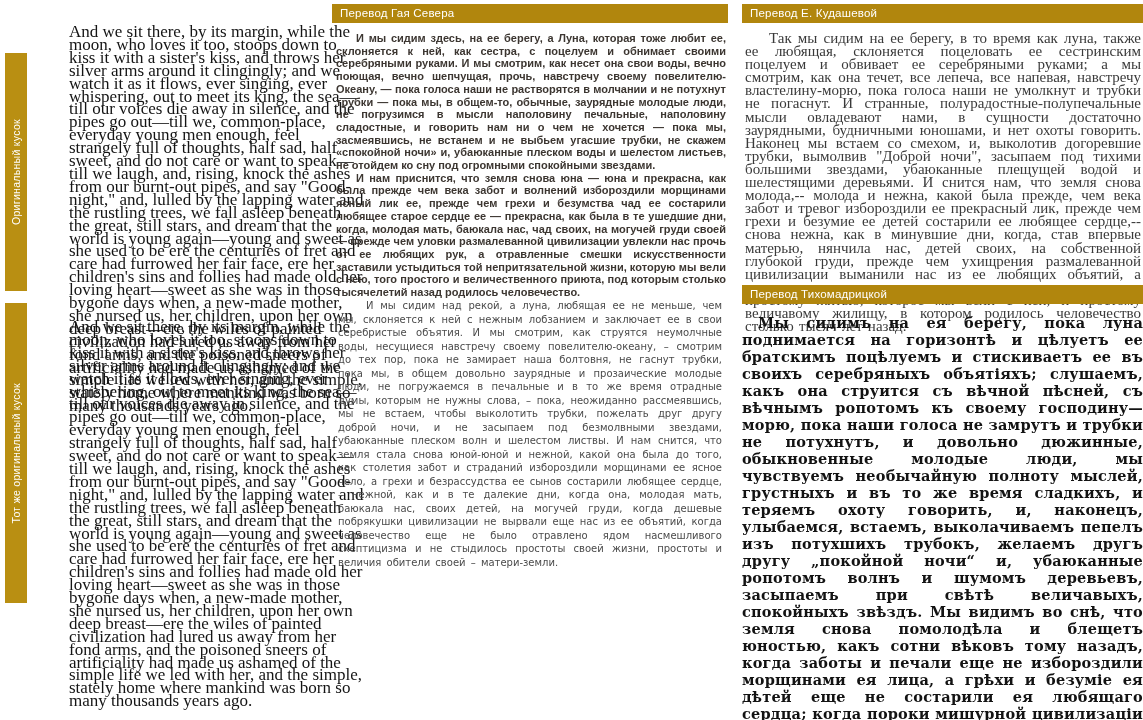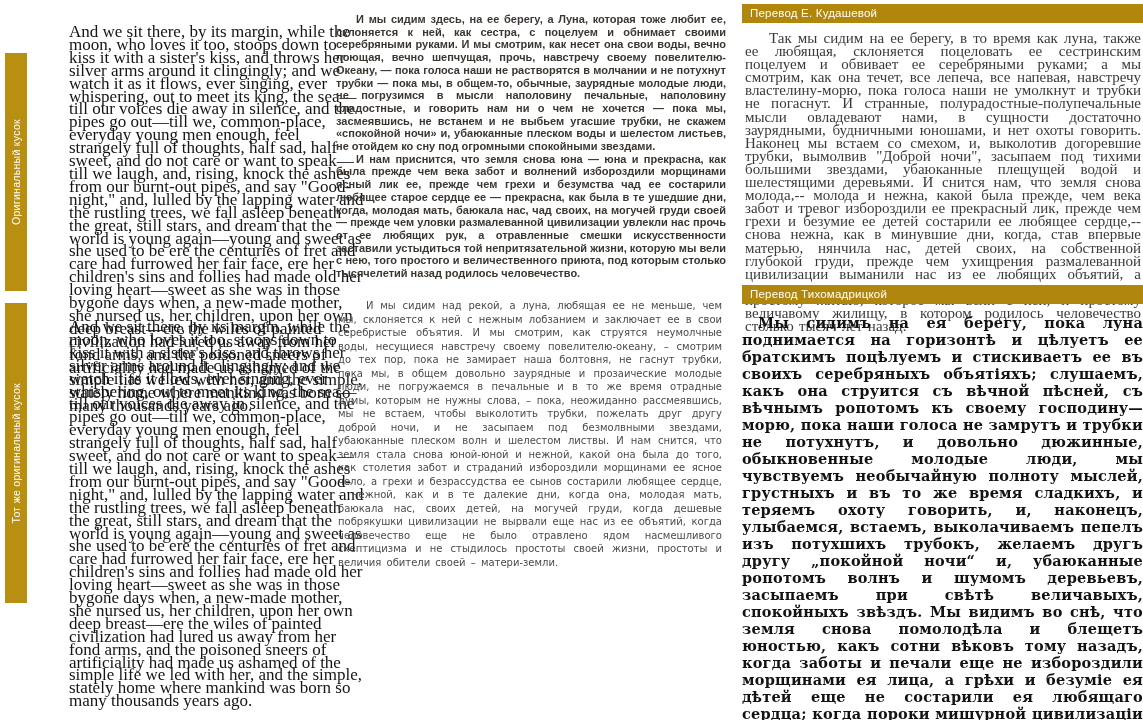--- a/index.html
+++ b/index.html
@@ -59,20 +59,23 @@
   <div class="vbar vbar1">
     <span class="vlabel">Оригинальный кусок</span>
   </div>
   <div class="vbar vbar2">
     <span class="vlabel">Тот же оригинальный кусок</span>
   </div>
   <p class="eng eng1">And we sit there, by its margin, while the moon, who loves it too, stoops down to kiss it with a sister's kiss, and throws her silver arms around it clingingly; and we watch it as it flows, ever singing, ever whispering, out to meet its king, the sea—till our voices die away in silence, and the pipes go out—till we, common-place, everyday young men enough, feel strangely full of thoughts, half sad, half sweet, and do not care or want to speak—till we laugh, and, rising, knock the ashes from our burnt-out pipes, and say "Good-night," and, lulled by the lapping water and the rustling trees, we fall asleep beneath the great, still stars, and dream that the world is young again—young and sweet as she used to be ere the centuries of fret and care had furrowed her fair face, ere her children's sins and follies had made old her loving heart—sweet as she was in those bygone days when, a new-made mother, she nursed us, her children, upon her own deep breast—ere the wiles of painted civilization had lured us away from her fond arms, and the poisoned sneers of artificiality had made us ashamed of the simple life we led with her, and the simple, stately home where mankind was born so many thousands years ago.</p>
   <p class="eng eng2">And we sit there, by its margin, while the moon, who loves it too, stoops down to kiss it with a sister's kiss, and throws her silver arms around it clingingly; and we watch it as it flows, ever singing, ever whispering, out to meet its king, the sea—till our voices die away in silence, and the pipes go out—till we, common-place, everyday young men enough, feel strangely full of thoughts, half sad, half sweet, and do not care or want to speak—till we laugh, and, rising, knock the ashes from our burnt-out pipes, and say "Good-night," and, lulled by the lapping water and the rustling trees, we fall asleep beneath the great, still stars, and dream that the world is young again—young and sweet as she used to be ere the centuries of fret and care had furrowed her fair face, ere her children's sins and follies had made old her loving heart—sweet as she was in those bygone days when, a new-made mother, she nursed us, her children, upon her own deep breast—ere the wiles of painted civilization had lured us away from her fond arms, and the poisoned sneers of artificiality had made us ashamed of the simple life we led with her, and the simple, stately home where mankind was born so many thousands years ago.</p>
 
   <div class="panel p-sever">
+    <div class="hdr">
+      <span>Перевод Гая Севера</span>
+    </div>
     <div class="body sever-body">
       <p>И мы сидим здесь, на ее берегу, а Луна, которая тоже любит ее, склоняется к ней, как сестра, с поцелуем и обнимает своими серебряными руками. И мы смотрим, как несет она свои воды, вечно поющая, вечно шепчущая, прочь, навстречу своему повелителю-Океану, — пока голоса наши не растворятся в молчании и не потухнут трубки — пока мы, в общем-то, обычные, заурядные молодые люди, не погрузимся в мысли наполовину печальные, наполовину сладостные, и говорить нам ни о чем не хочется — пока мы, засмеявшись, не встанем и не выбьем угасшие трубки, не скажем «спокойной ночи» и, убаюканные плеском воды и шелестом листьев, не отойдем ко сну под огромными спокойными звездами.</p>
       <p>И нам приснится, что земля снова юна — юна и прекрасна, как была прежде чем века забот и волнений избороздили морщинами ясный лик ее, прежде чем грехи и безумства чад ее состарили любящее старое сердце ее — прекрасна, как была в те ушедшие дни, когда, молодая мать, баюкала нас, чад своих, на могучей груди своей — прежде чем уловки размалеванной цивилизации увлекли нас прочь от ее любящих рук, а отравленные смешки искусственности заставили устыдиться той непритязательной жизни, которую мы вели с нею, того простого и величественного приюта, под которым столько тысячелетий назад родилось человечество.</p>
     </div>
   </div>
 
   <div class="panel p-kuda">
     <div class="hdr">
       <span>Перевод Е. Кудашевой</span>
     </div>

